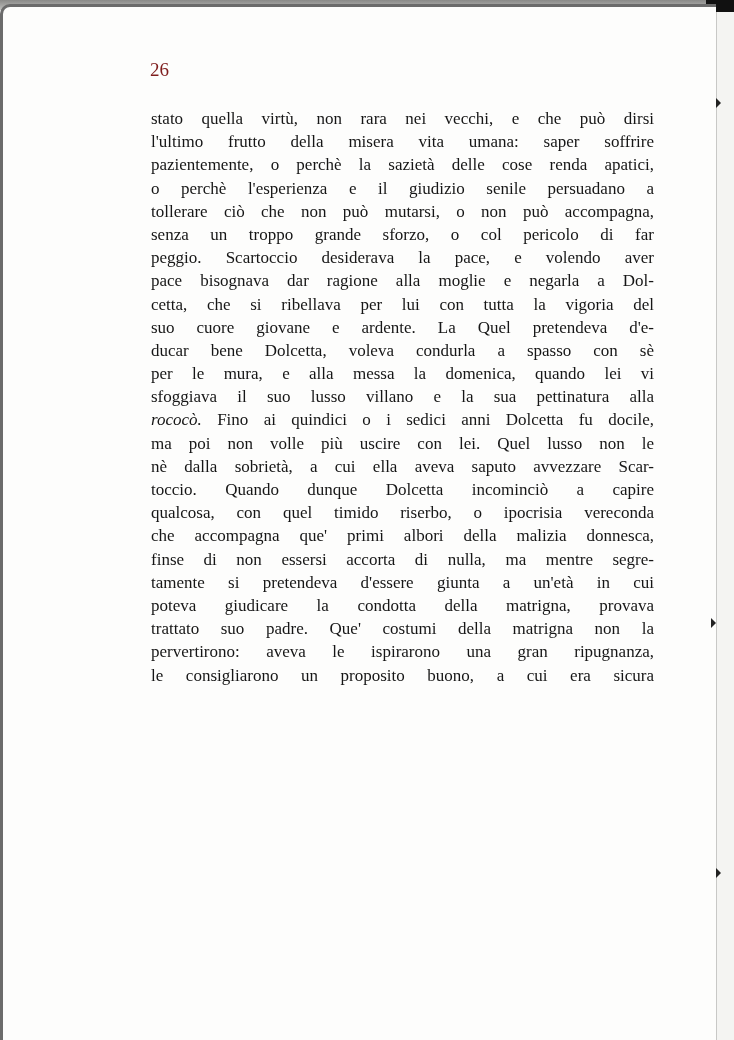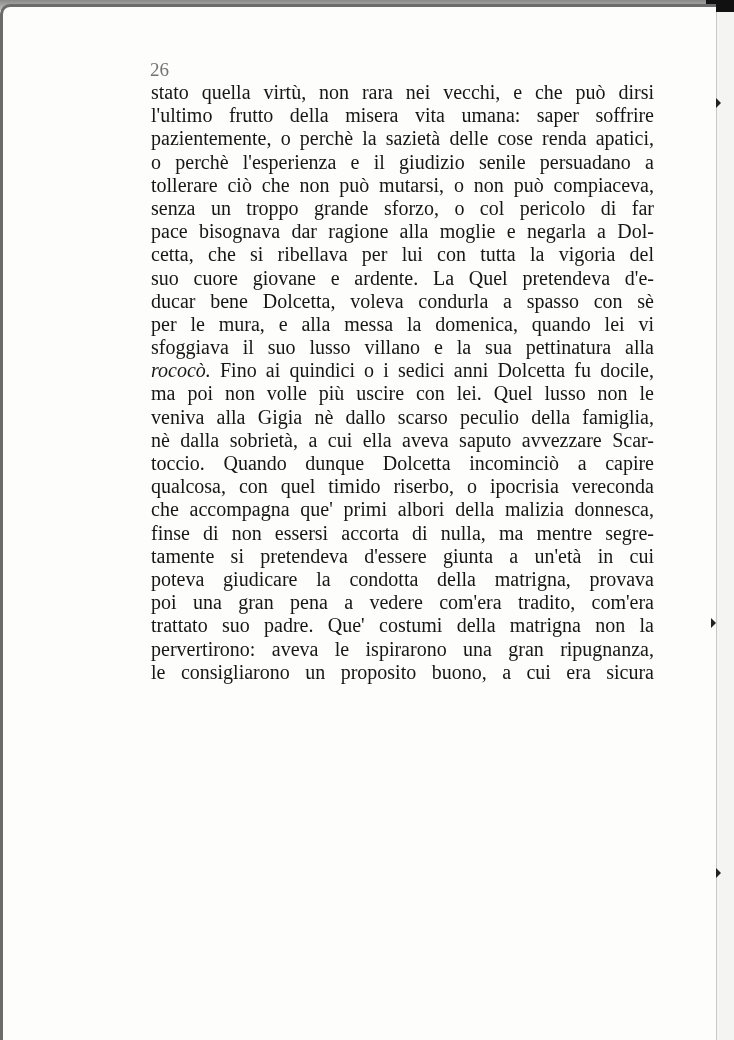--- a/index.html
+++ b/index.html
@@ -46,29 +46,29 @@
       width: 0; height: 0;
       border-top: 5px solid transparent;
       border-bottom: 5px solid transparent;
       border-left: 5px solid #222;
     }
     .page-number {
       position: absolute;
       left: 147px; top: 52px;
       font-family: "Liberation Serif", serif;
       font-size: 19px;
-      color: #737373;
+      color: #7f1d1d;
       margin: 0;
     }
     .text-block {
       position: absolute;
-      left: 148px; top: 74px;
+      left: 148px; top: 100px;
       width: 503px;
       font-family: "Liberation Serif", serif;
-      font-size: 20px;
+      font-size: 17px;
       line-height: 23.2px;
       color: #161616;
     }
     .line {
       display: block;
       white-space: nowrap;
       text-align: justify;
       text-align-last: justify;
       height: 23.2px;
     }
@@ -84,39 +84,38 @@
 <div class="scan-top-dark"></div>
 
 <div class="page">
   <p class="page-number">26</p>
 
   <div class="text-block">
     <span class="line">stato quella virtù, non rara nei vecchi, e che può dirsi</span>
     <span class="line">l'ultimo frutto della misera vita umana: saper soffrire</span>
     <span class="line">pazientemente, o perchè la sazietà delle cose renda apatici,</span>
     <span class="line">o perchè l'esperienza e il giudizio senile persuadano a</span>
-    <span class="line">tollerare ciò che non può mutarsi, o non può compiaceva,</span>
+    <span class="line">tollerare ciò che non può mutarsi, o non può accompagna,</span>
     <span class="line">senza un troppo grande sforzo, o col pericolo di far</span>
+    <span class="line">peggio. Scartoccio desiderava la pace, e volendo aver</span>
     <span class="line">pace bisognava dar ragione alla moglie e negarla a Dol-</span>
     <span class="line">cetta, che si ribellava per lui con tutta la vigoria del</span>
     <span class="line">suo cuore giovane e ardente. La Quel pretendeva d'e-</span>
     <span class="line">ducar bene Dolcetta, voleva condurla a spasso con sè</span>
     <span class="line">per le mura, e alla messa la domenica, quando lei vi</span>
     <span class="line">sfoggiava il suo lusso villano e la sua pettinatura alla</span>
     <span class="line"><span class="it">rococò.</span><span> Fino ai quindici o i sedici anni Dolcetta fu docile,</span></span>
     <span class="line">ma poi non volle più uscire con lei. Quel lusso non le</span>
-    <span class="line">veniva alla Gigia nè dallo scarso peculio della famiglia,</span>
     <span class="line">nè dalla sobrietà, a cui ella aveva saputo avvezzare Scar-</span>
     <span class="line">toccio. Quando dunque Dolcetta incominciò a capire</span>
     <span class="line">qualcosa, con quel timido riserbo, o ipocrisia vereconda</span>
     <span class="line">che accompagna que' primi albori della malizia donnesca,</span>
     <span class="line">finse di non essersi accorta di nulla, ma mentre segre-</span>
     <span class="line">tamente si pretendeva d'essere giunta a un'età in cui</span>
     <span class="line">poteva giudicare la condotta della matrigna, provava</span>
-    <span class="line">poi una gran pena a vedere com'era tradito, com'era</span>
     <span class="line">trattato suo padre. Que' costumi della matrigna non la</span>
     <span class="line">pervertirono: aveva le ispirarono una gran ripugnanza,</span>
     <span class="line">le consigliarono un proposito buono, a cui era sicura</span>
   </div>
 </div>
 
 <div class="right-edge"></div>
 <div class="edge-mark" style="left:716px; top:98px;"></div>
 <div class="edge-mark" style="left:711px; top:618px;"></div>
 <div class="edge-mark" style="left:716px; top:868px;"></div>

